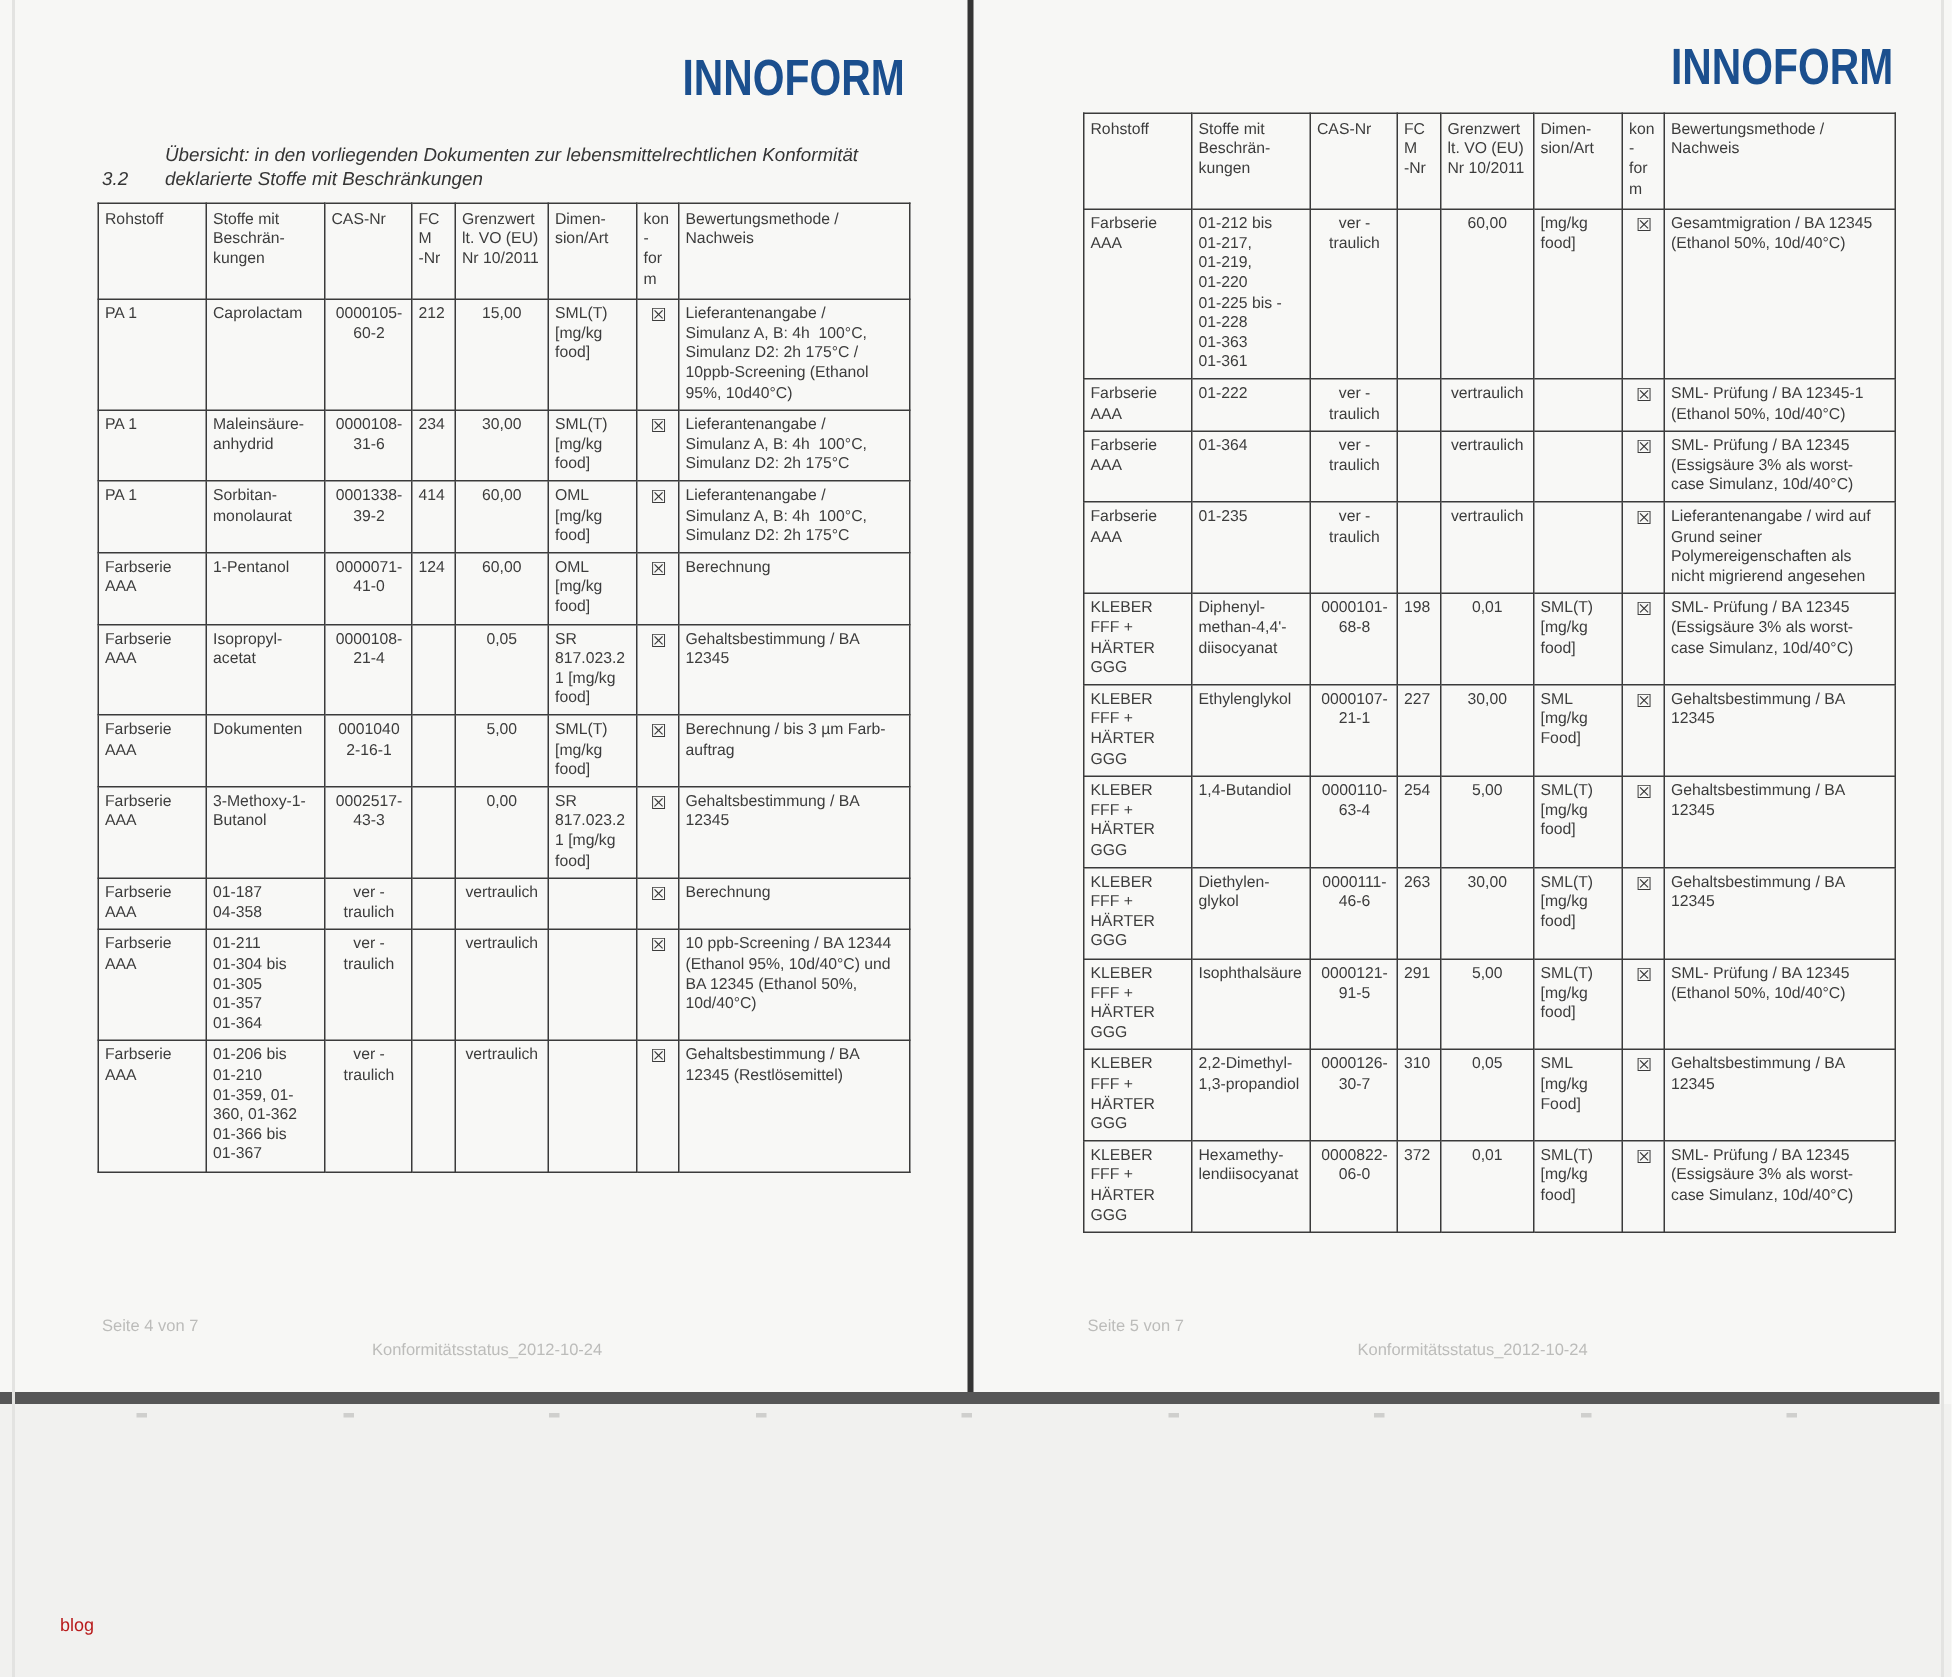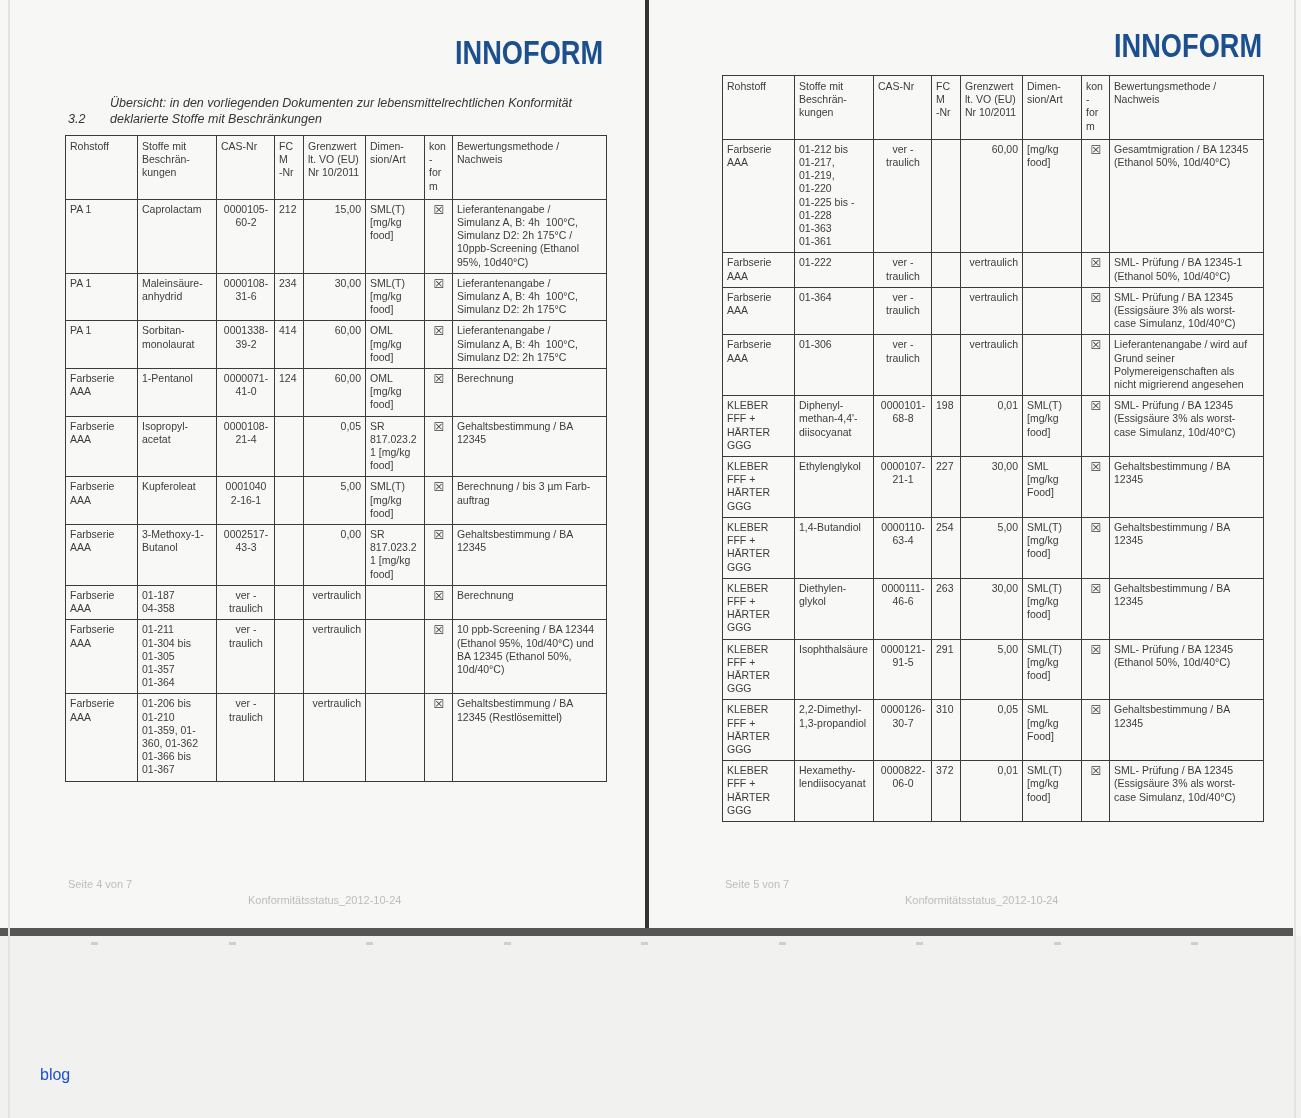--- a/index.html
+++ b/index.html
@@ -31,34 +31,34 @@
   .page-left  table.doc-table { left:65px; top:135px; }
   .page-right table.doc-table { left:71px; top:75px; }
 
   .doc-table th, .doc-table td {
     border:1px solid #3b3b3b; vertical-align:top; padding:3px 3px 4px 4px;
     font-size:10.5px; line-height:13.2px; color:#3c3c3c;
     white-space:pre-wrap; overflow-wrap:break-word; text-align:left;
   }
   .doc-table th { font-weight:normal; padding-top:4px; padding-bottom:6px; }
   .doc-table td:nth-child(3) { text-align:center; }
-  .doc-table td:nth-child(5) { text-align:right; padding-right:4px; }
+  .doc-table td:nth-child(5) { text-align:center; padding-right:4px; }
   .doc-table td:nth-child(7) { text-align:center; font-size:12px; padding-top:4px; }
 
   .page-footer { position:absolute; top:878px; left:0; width:100%; font-size:11px; color:#bcbcba; }
   .footer-page-num { position:absolute; left:68px; top:0; }
   .footer-doc-name { position:absolute; left:248px; top:16px; }
   .page-right .footer-page-num { left:74px; }
   .page-right .footer-doc-name { left:254px; }
 
   .dark-bar { position:absolute; left:0; top:928px; width:1293px; height:8px; background:#565656; z-index:5; }
 
   .bottom-area { position:absolute; left:0; top:936px; width:1301px; height:182px; background:#f1f1ef; z-index:3; }
   .ruler-tick { position:absolute; top:6px; width:7px; height:3px; background:#cfcfcd; }
-  .blog-label { position:absolute; left:40px; top:130px; font-size:16px; color:#1d4ed8; }
+  .blog-label { position:absolute; left:40px; top:140px; font-size:12px; color:#b91c1c; }
 </style>
 </head>
 <body>
 
 <div class="canvas">
 
   <section class="page page-left">
     <div class="logo">INNOFORM</div>
     <div class="section-heading">
       <span class="sec-num">3.2</span>
@@ -173,21 +173,21 @@
 817.023.2
 1 [mg/kg
 food]</td>
             <td>☒</td>
             <td>Gehaltsbestimmung / BA
 12345</td>
           </tr>
           <tr>
             <td>Farbserie
 AAA</td>
-            <td>Kupferoleat</td>
+            <td>Dokumenten</td>
             <td>0001040
 2-16-1</td>
             <td></td>
             <td>5,00</td>
             <td>SML(T)
 [mg/kg
 food]</td>
             <td>☒</td>
             <td>Berechnung / bis 3 µm Farb-
 auftrag</td>
@@ -347,21 +347,21 @@
             <td>vertraulich</td>
             <td></td>
             <td>☒</td>
             <td>SML- Prüfung / BA 12345
 (Essigsäure 3% als worst-
 case Simulanz, 10d/40°C)</td>
           </tr>
           <tr>
             <td>Farbserie
 AAA</td>
-            <td>01-306</td>
+            <td>01-235</td>
             <td>ver -
 traulich</td>
             <td></td>
             <td>vertraulich</td>
             <td></td>
             <td>☒</td>
             <td>Lieferantenangabe / wird auf
 Grund seiner
 Polymereigenschaften als
 nicht migrierend angesehen</td>

